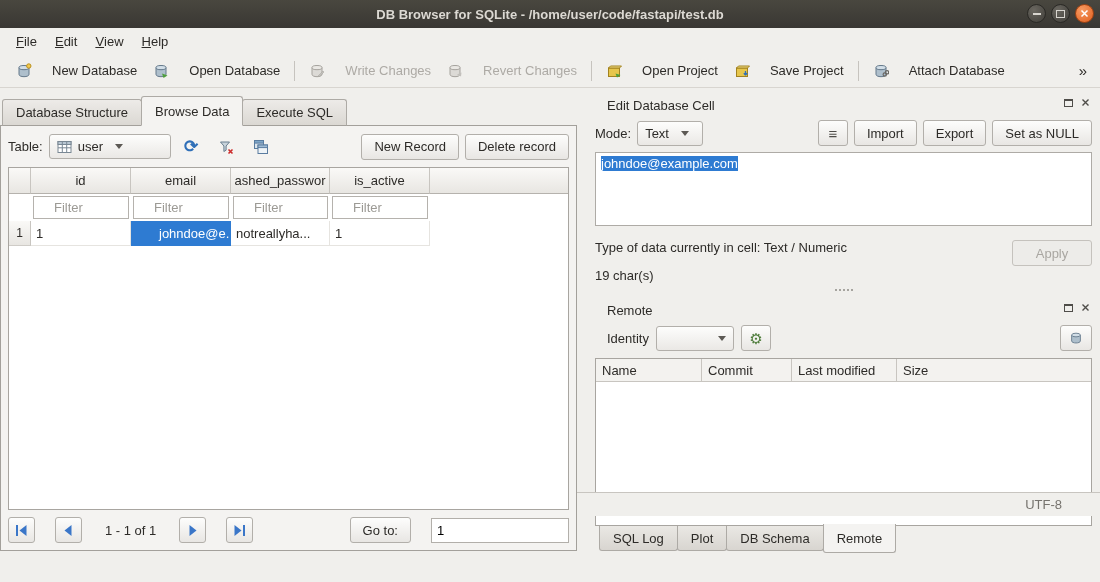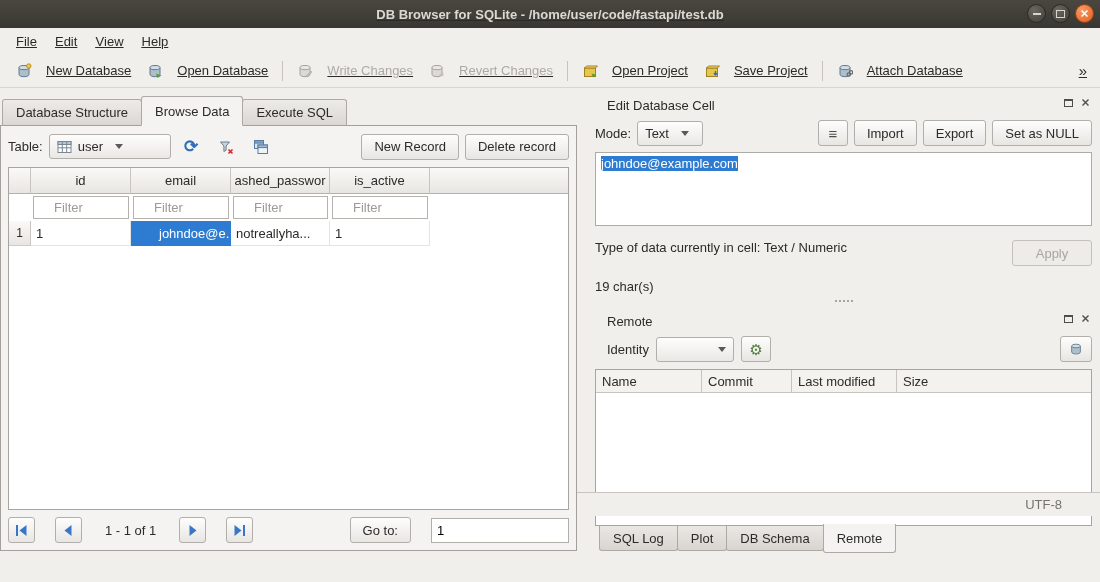--- a/index.html
+++ b/index.html
@@ -1,35 +1,35 @@
 <!DOCTYPE html>
 <html><head>
 <meta charset="utf-8">
 <style>
   * { margin:0; padding:0; box-sizing:border-box; }
   html,body { width:1100px; height:582px; }
   body { font-family:"Liberation Sans", sans-serif; font-size:13px; color:#2d2b28; background:#f0efec; overflow:hidden; }
-  .window { position:relative; width:1100px; height:516px; background:#f0efec;text-decoration:underline; }
+  .window { position:relative; width:1100px; height:516px; background:#f0efec; }
 
   
   .titlebar { height:28px; background:linear-gradient(#49473f,#393733); display:flex; align-items:center; justify-content:center; position:relative; }
   .title { color:#dcd9d3; font-weight:bold; }
   .win-controls { position:absolute; right:6px; top:4px; display:flex; gap:5px; }
   .winbtn { width:19px; height:19px; border-radius:50%; background:radial-gradient(circle at 35% 30%, #6a6760, #403e39); border:1px solid #2a2925; display:flex; align-items:center; justify-content:center; }
   .winbtn.close { background:radial-gradient(circle at 35% 30%, #f89b63, #df5f1e); border-color:#a24312; }
   .glyph-min { width:8px; height:2px; background:#d8d5cf; }
   .glyph-max { width:9px; height:8px; border:1px solid #d8d5cf; }
 
   
   .menubar { height:26px; display:flex; align-items:stretch; padding-left:7px; }
   .menu-item { display:flex; align-items:center; padding:0 9px; }
 
   
   .toolbar { height:34px; display:flex; align-items:center; padding:0 8px; border-bottom:1px solid #d8d5d0; }
-  .toolbtn { display:flex; align-items:center; gap:14px; padding:5px 8px; border-radius:3px; white-space:nowrap; }
+  .toolbtn { display:flex; align-items:center; gap:20px; padding:5px 8px; border-radius:3px; white-space:nowrap; }
   .toolbtn.disabled { color:#adaaa5; }
   .tsep { width:1px; height:20px; background:#c6c3be; margin:0 6px; }
   .overflow { margin-left:auto; padding:0 5px; font-size:15px; }
 
   
   .content { position:absolute; top:88px; left:0; right:0; bottom:24px; }
 
   
   .left-pane { position:absolute; left:0; top:8px; width:577px; height:455px; display:flex; flex-direction:column; }
   .tabbar { display:flex; padding-left:2px; position:relative; z-index:2; margin-bottom:-1px; }
@@ -75,21 +75,21 @@
   .mode-row { display:flex; align-items:center; gap:6px; flex:0 0 auto; margin-top:2px; }
   .mode-combo { min-width:66px; }
   .wrapbtn { width:30px; padding:0; }
   .wrap-glyph { color:#4f4d49; font-size:15px; line-height:1; }
   .setnull-btn { min-width:92px; }
 
   .cell-editor { height:74px; border:1px solid #aeaba6; background:#fff; margin-top:6px; padding:3px 5px; flex:0 0 auto; }
   .selection { background:#2e7bd2; color:#ffffff; }
 
   .info-row { display:flex; align-items:flex-start; margin-top:14px; flex:0 0 auto; }
-  .info-texts { display:flex; flex-direction:column; gap:24px; }
+  .info-texts { display:flex; flex-direction:column; gap:13px; }
   .apply-btn { margin-left:auto; width:80px; }
 
   .splitter { height:14px; display:flex; align-items:center; justify-content:center; flex:0 0 auto; }
   .grip-dot { width:2px; height:2px; border-radius:50%; background:#8e8b86; box-shadow:4px 0 0 #8e8b86, 8px 0 0 #8e8b86, 12px 0 0 #8e8b86, 16px 0 0 #8e8b86; margin-right:16px; }
 
   .identity-row { display:flex; align-items:center; gap:7px; padding-left:12px; margin:2px 0 7px; flex:0 0 auto; }
   .identity-combo { width:78px; justify-content:flex-end; }
   .gear-btn { width:30px; padding:0; }
   .gear-glyph { color:#4f7d3c; font-size:15px; line-height:1; }
   .clone-btn { width:32px; padding:0; margin-left:auto; }

